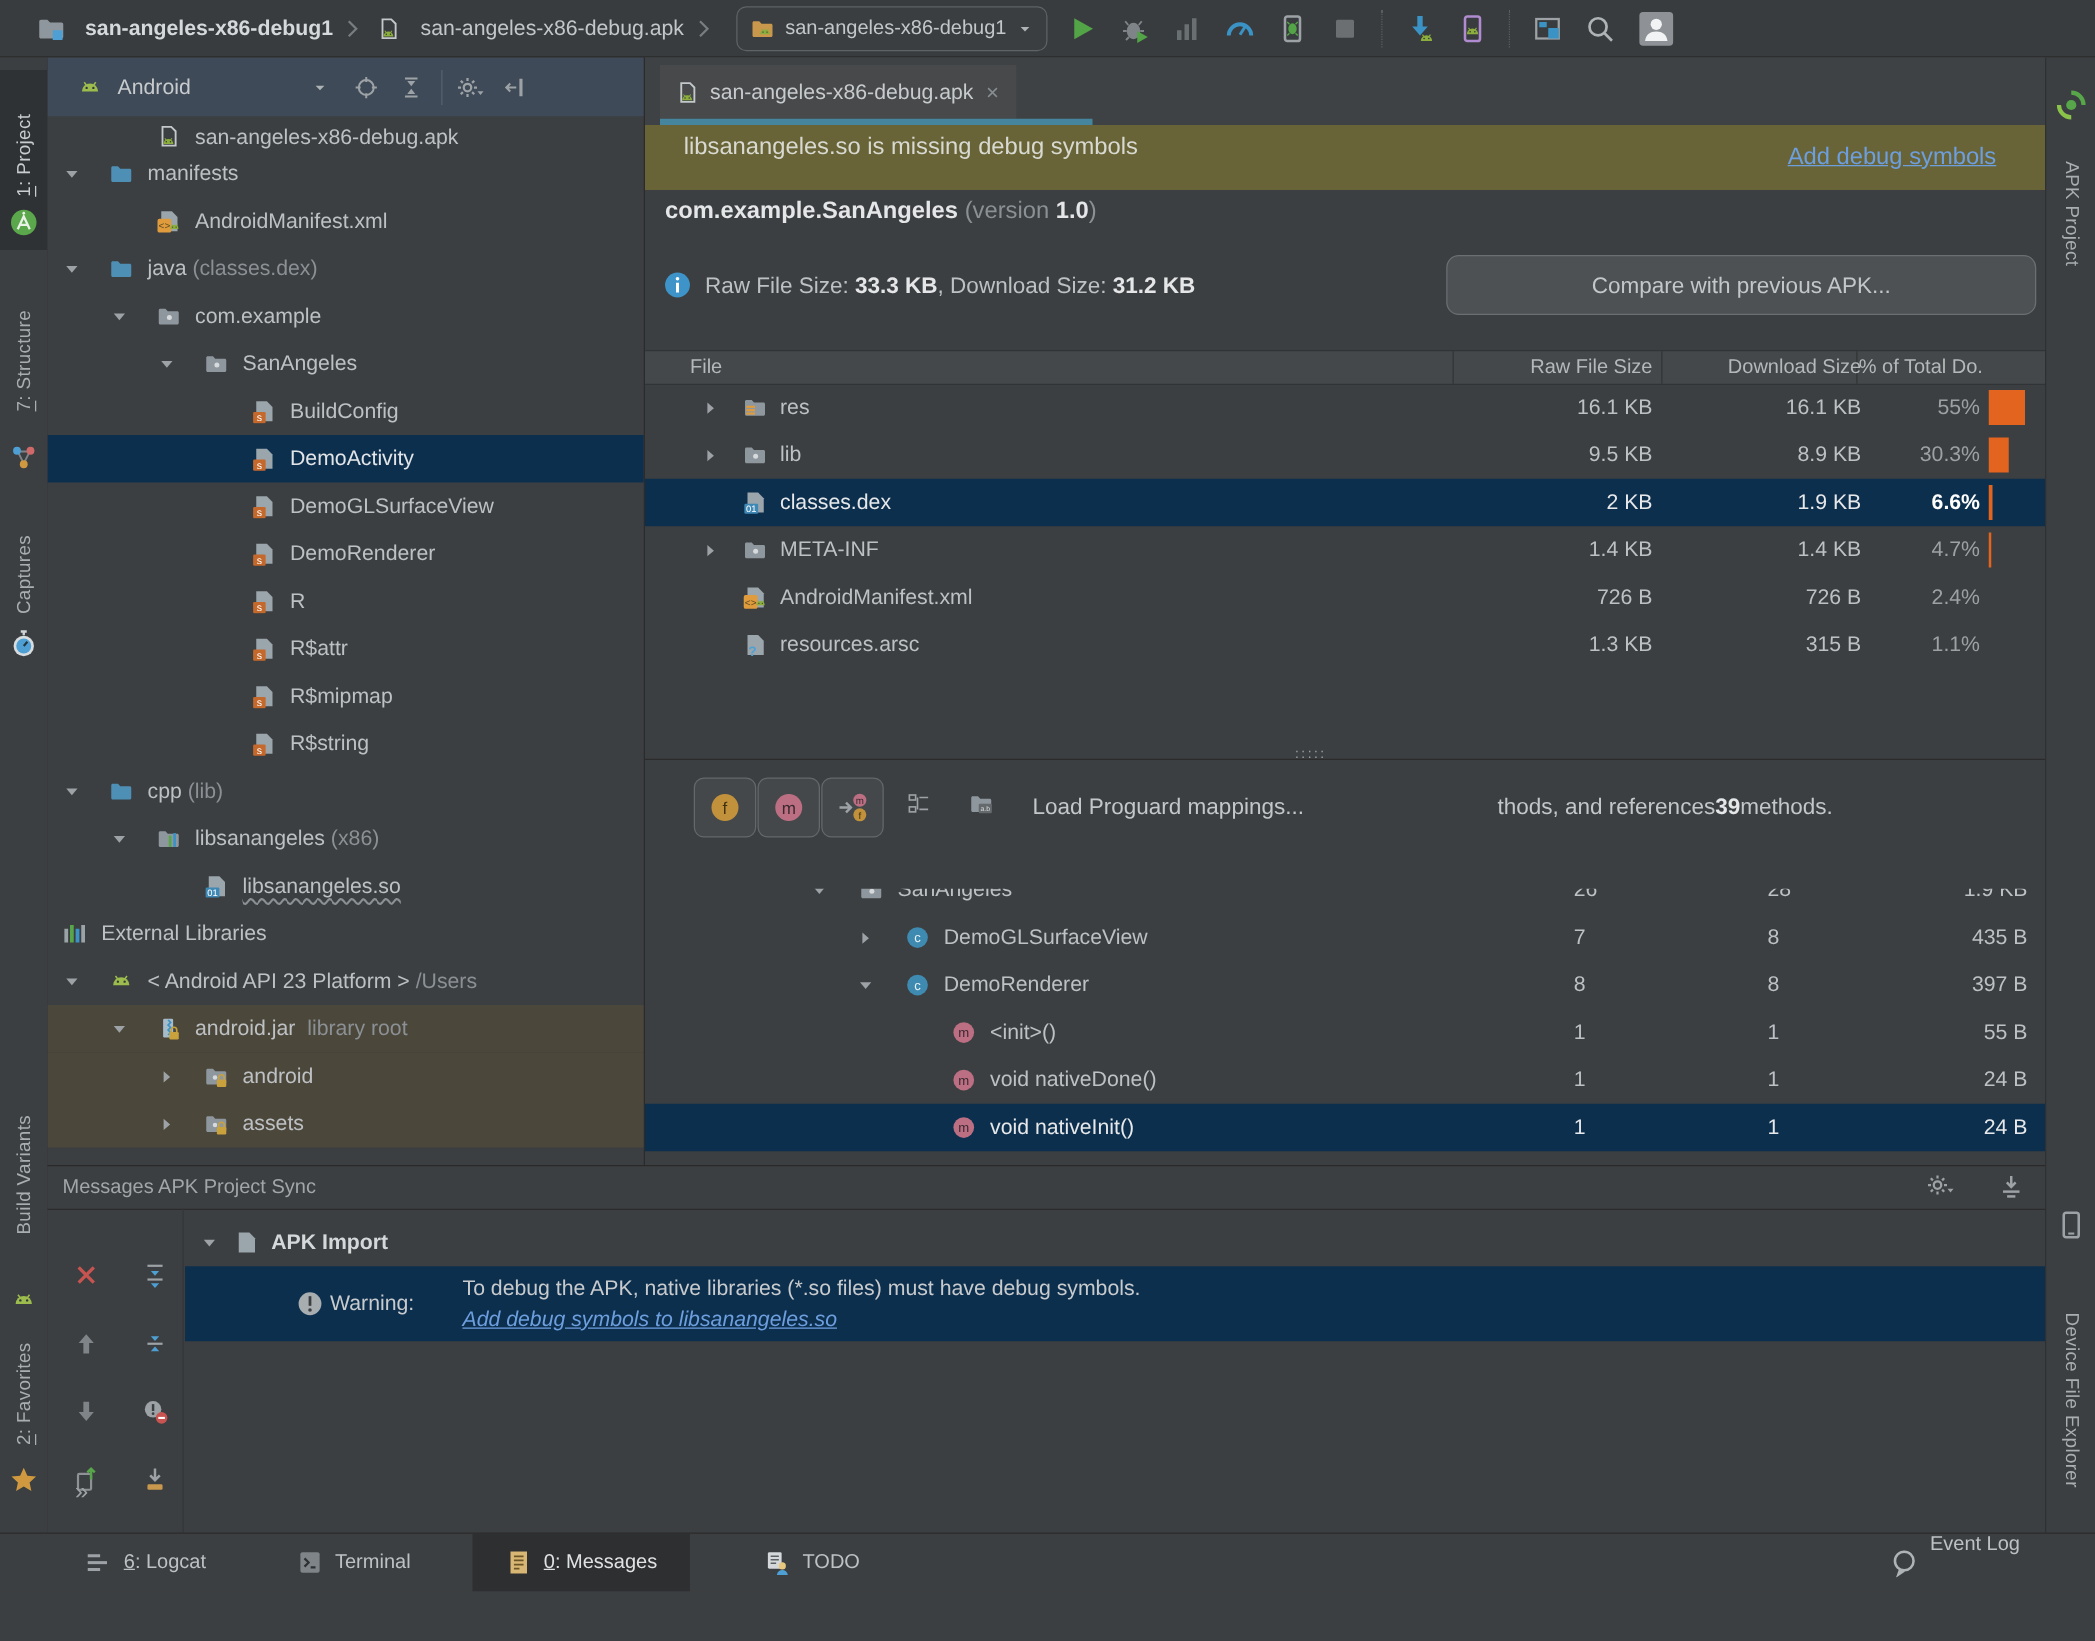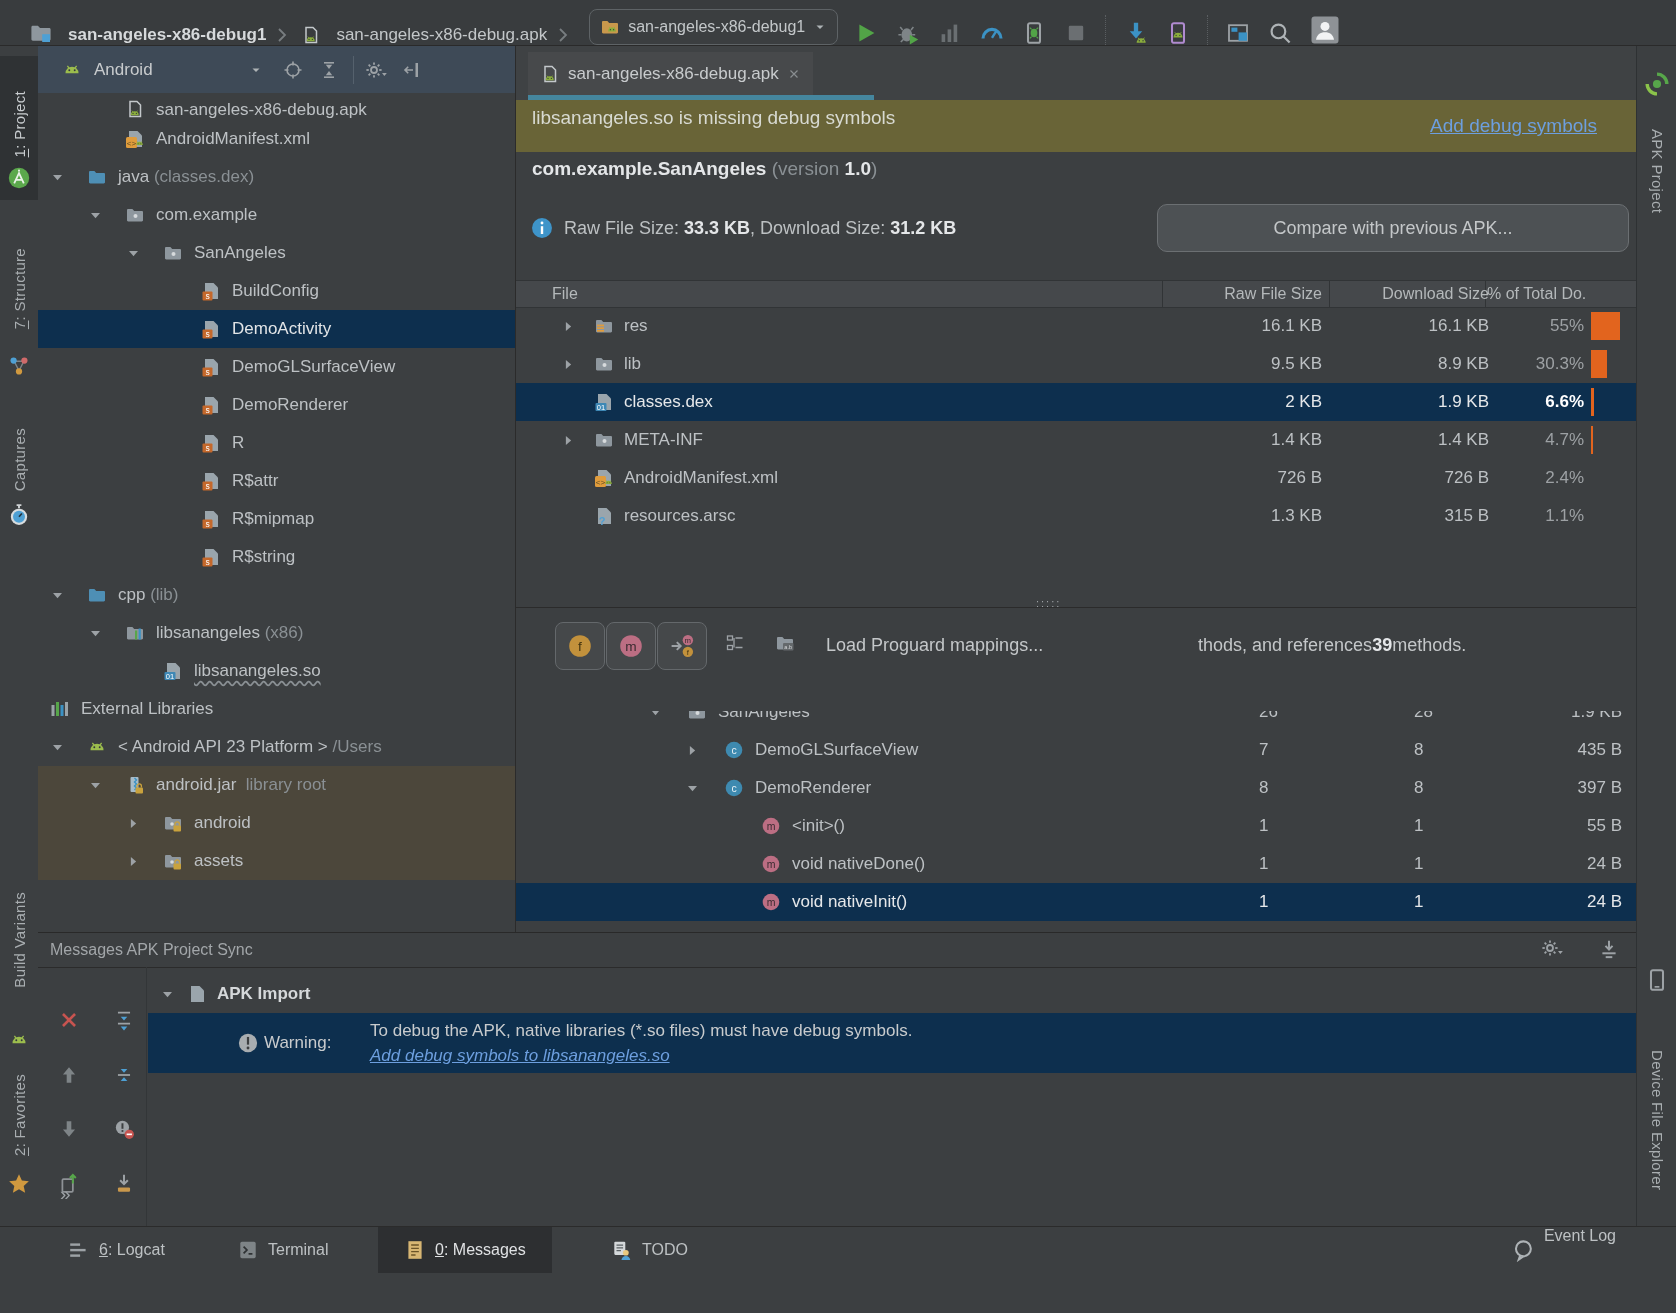--- a/index.html
+++ b/index.html
@@ -7,21 +7,21 @@
        font-family:"Liberation Sans",sans-serif;color:#BDC1C4;overflow:hidden;}
   .abs{position:absolute;}
   .icon{display:inline-flex;align-items:center;justify-content:center;flex:none;}
   .icon svg{display:block;}
   .dim{color:#8A9094;}
   .bold{font-weight:bold;}
   u{text-decoration:underline;}
 
   
   #toolbar{position:absolute;left:0;top:0;width:1676px;height:46px;background:#393C3E;
-           border-bottom:1px solid #2A2A2A;display:flex;align-items:flex-end;padding-left:20px;box-sizing:border-box;}
+           border-bottom:1px solid #2A2A2A;display:flex;align-items:center;padding-left:20px;box-sizing:border-box;}
   #toolbar .crumb{font-size:17px;color:#C3C7C9;margin:0 6px;white-space:nowrap;}
   #toolbar .crumb.bold{color:#D6D9DB;}
   #runcfg{display:flex;align-items:center;height:34px;border:1px solid #5E6366;border-radius:8px;
           background:#3B3E40;padding:0 10px;margin-left:16px;font-size:16px;color:#C3C7C9;gap:8px;}
   .tbicon{margin:0 9px;cursor:default;}
   .tbsep{width:1px;height:30px;border-left:1px dotted #5A5E61;margin:0 8px;}
 
   
   #left-stripe{position:absolute;left:0;top:46px;width:38px;height:1226px;background:#3C3F41;border-right:1px solid #2E3133;}
   #right-stripe{position:absolute;left:1636px;top:46px;width:40px;height:1226px;background:#3C3F41;border-left:1px solid #2E3133;}
@@ -42,21 +42,21 @@
   .trow.sel{background:#0D2F4E;color:#E2E5E7;}
   .trow.hl{background:#4C473B;}
   .wavy{text-decoration:underline;text-decoration-style:wavy;text-decoration-color:#8A9094;text-underline-offset:4px;}
 
   
   #editor{position:absolute;left:516px;top:46px;width:1120px;height:886px;background:#3C3F41;}
   #tabbar{position:absolute;left:0;top:0;width:1120px;height:54px;background:#3F4244;}
   #tab1{position:absolute;left:12px;top:6px;height:43px;display:flex;align-items:center;background:#47494B;padding:0 12px;gap:8px;font-size:17px;color:#C8CBCD;}
   #tab-underline{position:absolute;left:12px;top:49px;height:5px;background:#45869E;}
   #banner{position:absolute;left:0;top:54px;width:1120px;height:52px;background:#696437;}
-  #banner .msg{position:absolute;left:16px;top:0;height:36px;display:flex;align-items:center;font-size:19px;color:#D8DAD2;text-align:center;}
+  #banner .msg{position:absolute;left:31px;top:0;height:36px;display:flex;align-items:center;font-size:19px;color:#D8DAD2;text-align:center;}
   #banner .lnk{position:absolute;right:39px;top:0;height:52px;display:flex;align-items:center;font-size:19px;color:#6D9FDF;text-decoration:underline;cursor:pointer;}
   #apk-title{position:absolute;left:16px;top:112px;font-size:19px;}
   #info-row{position:absolute;left:14px;top:162px;height:40px;display:flex;align-items:center;font-size:18px;gap:10px;}
   #compare-btn{position:absolute;left:641px;top:158px;width:472px;height:48px;border:1px solid #6B6F72;border-radius:10px;
                background:#4D5154;color:#C4C7C9;font-size:18px;font-family:"Liberation Sans",sans-serif;}
   .grid-header{position:absolute;left:0;width:1120px;height:26px;background:#45484B;border-top:1px solid #313436;border-bottom:1px solid #313436;font-size:16px;color:#B4B8BA;}
   .grid-header .hdiv{position:absolute;top:0;width:1px;height:26px;background:#313436;}
   .grid-header span{position:absolute;top:0;height:26px;display:flex;align-items:center;white-space:nowrap;}
   #file-header{top:234px;}
   #file-rows{position:absolute;left:0;top:261px;width:1120px;}
@@ -384,20 +384,34 @@
                 <path d="M3.5 13.2a6.5 6.5 0 0 1 13 0z" fill="#8BAE3C"></path>
                 <circle cx="7.3" cy="10.3" r=".95" fill="#32373B"></circle>
                 <circle cx="12.7" cy="10.3" r=".95" fill="#32373B"></circle>
                 <path d="M5.4 5.8l1.7 2.3M14.6 5.8l-1.7 2.3" stroke="#8BAE3C" stroke-width="1.3"></path>
               </g>
             </svg>
           </span>
           <span>san-angeles-x86-debug.apk</span>
         </div>
         <div class="trow">
+          <span style="width: 10px; flex: 0 0 auto;"></span>
+          <span class="arr">
+            <svg width="15" height="15" viewBox="0 0 20 20">
+              <path d="M4 6.5l6 7 6-7z" fill="#9DA2A6"></path>
+            </svg>
+          </span>
+          <span class="icon">
+            <svg width="20" height="20" viewBox="0 0 20 20">
+              <path d="M2 5.2c0-.7.5-1.2 1.2-1.2h4.2l1.8 1.9h7.6c.7 0 1.2.5 1.2 1.2v8.2c0 .7-.5 1.2-1.2 1.2H3.2C2.5 16.5 2 16 2 15.3z" fill="#4E8FB5"></path>
+            </svg>
+          </span>
+          <span>manifests</span>
+        </div>
+        <div class="trow">
           <span style="width: 48px; flex: 0 0 auto;"></span>
           <span class="arr"></span>
           <span class="icon">
             <svg width="20" height="20" viewBox="0 0 20 20">
               <path d="M4 2h8.5L17 6.5V18H4z" fill="#9AA5AC"></path>
               <rect x="1" y="8" width="11" height="11" rx="1.5" fill="#E09C3C"></rect>
               <text x="6.5" y="16.5" font-size="8" fill="#5B4A22" text-anchor="middle">&lt;&gt;</text>
               <g transform="translate(9.5,9.5) scale(.5)">
                 <path d="M3.5 13.2a6.5 6.5 0 0 1 13 0z" fill="#8BAE3C"></path>
                 <circle cx="7.3" cy="10.3" r=".95" fill="#32373B"></circle>

